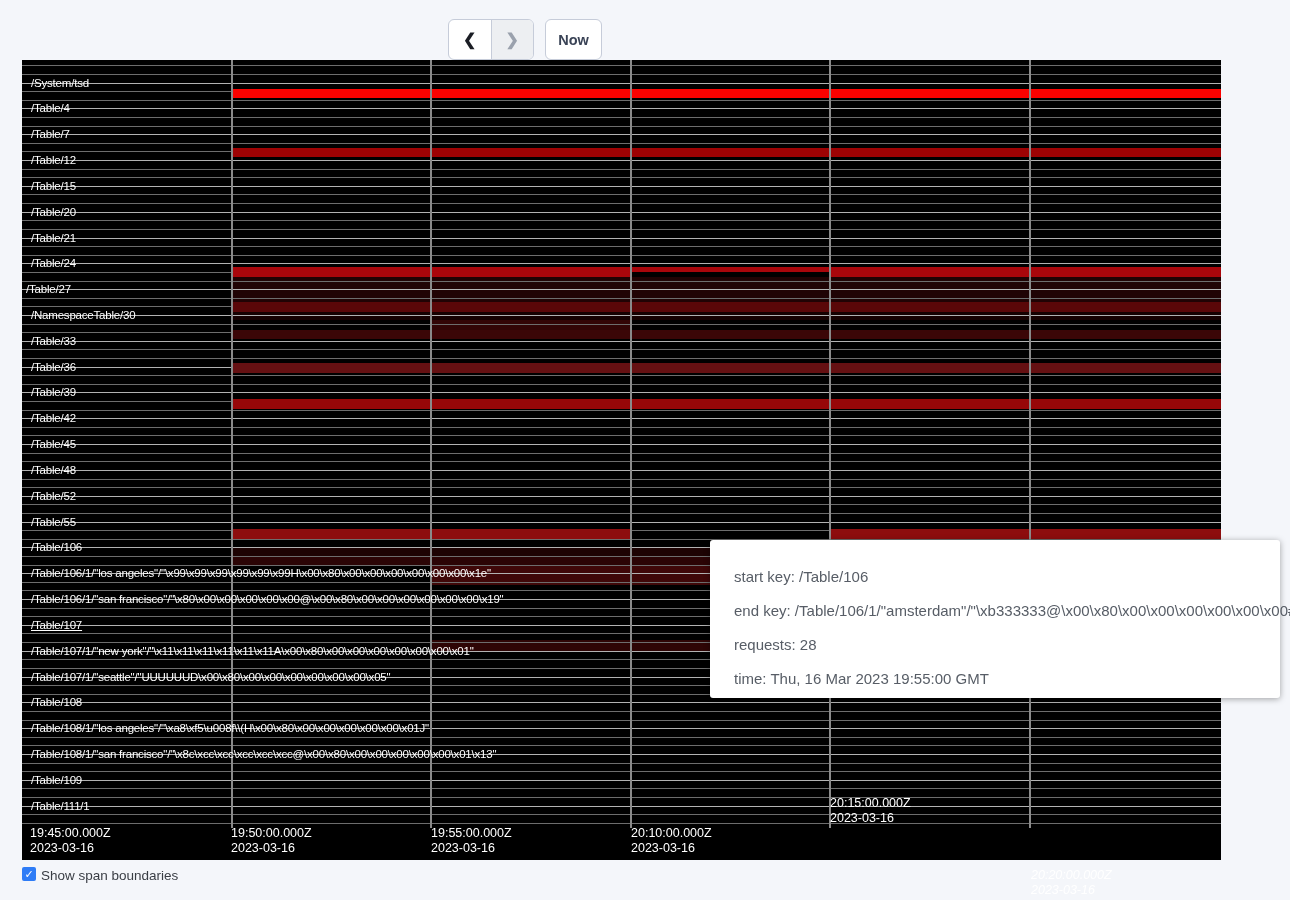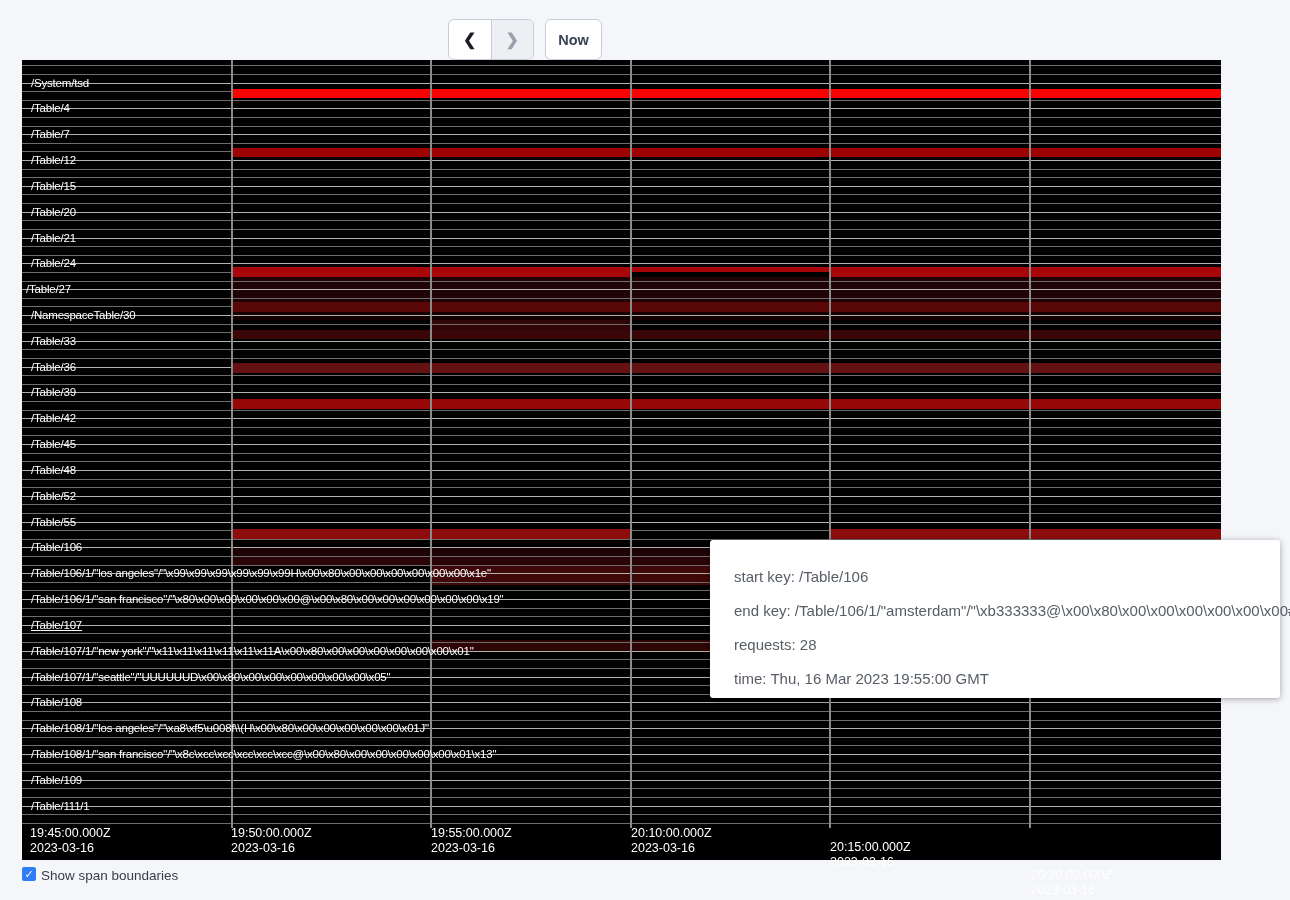--- a/index.html
+++ b/index.html
@@ -224,21 +224,21 @@
         <div>2023-03-16</div>
       </div>
       <div class="axis-item" style="left: 431px; top: 826px;">
         <div>19:55:00.000Z</div>
         <div>2023-03-16</div>
       </div>
       <div class="axis-item" style="left: 631px; top: 826px;">
         <div>20:10:00.000Z</div>
         <div>2023-03-16</div>
       </div>
-      <div class="axis-item" style="left: 830px; top: 796px; margin-top: 44px;">
+      <div class="axis-item" style="left: 830px; top: 796px;">
         <div>20:15:00.000Z</div>
         <div>2023-03-16</div>
       </div>
       <div class="axis-item" style="left: 1031px; top: 868px; font-style: italic;">
         <div>20:20:00.000Z</div>
         <div>2023-03-16</div>
       </div>
     </div>
 
   <div class="tooltip" id="tooltip">

